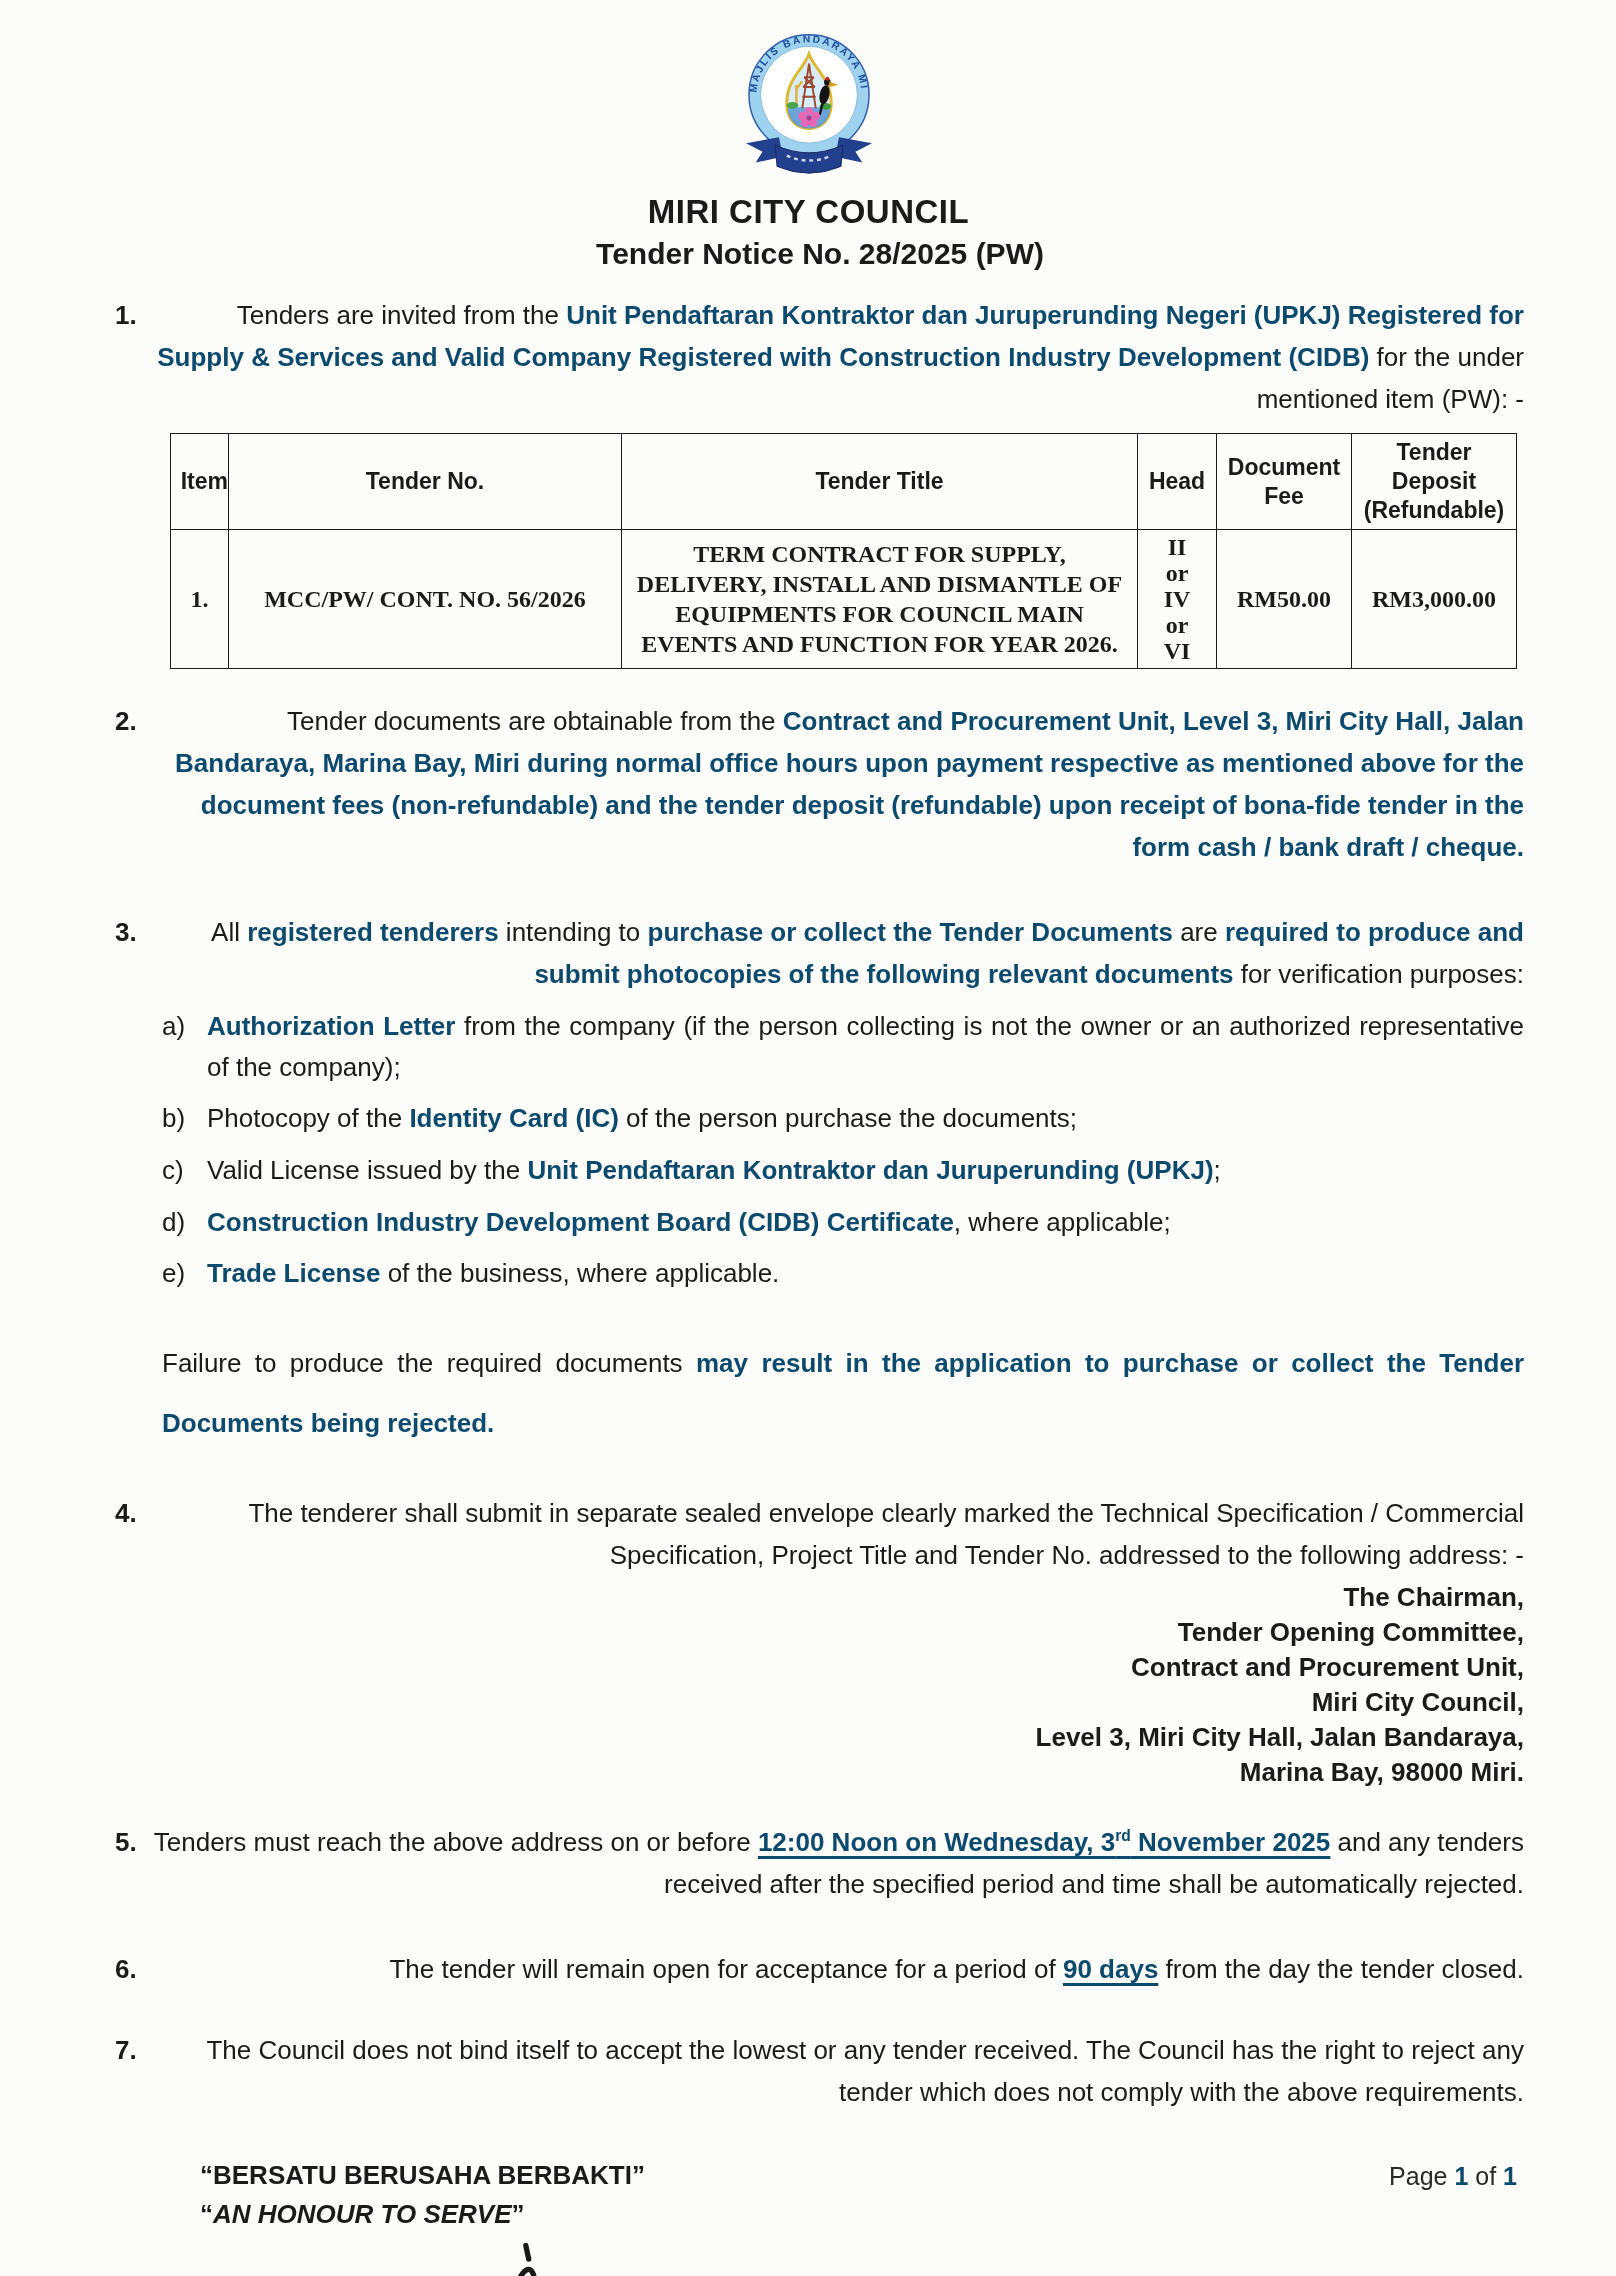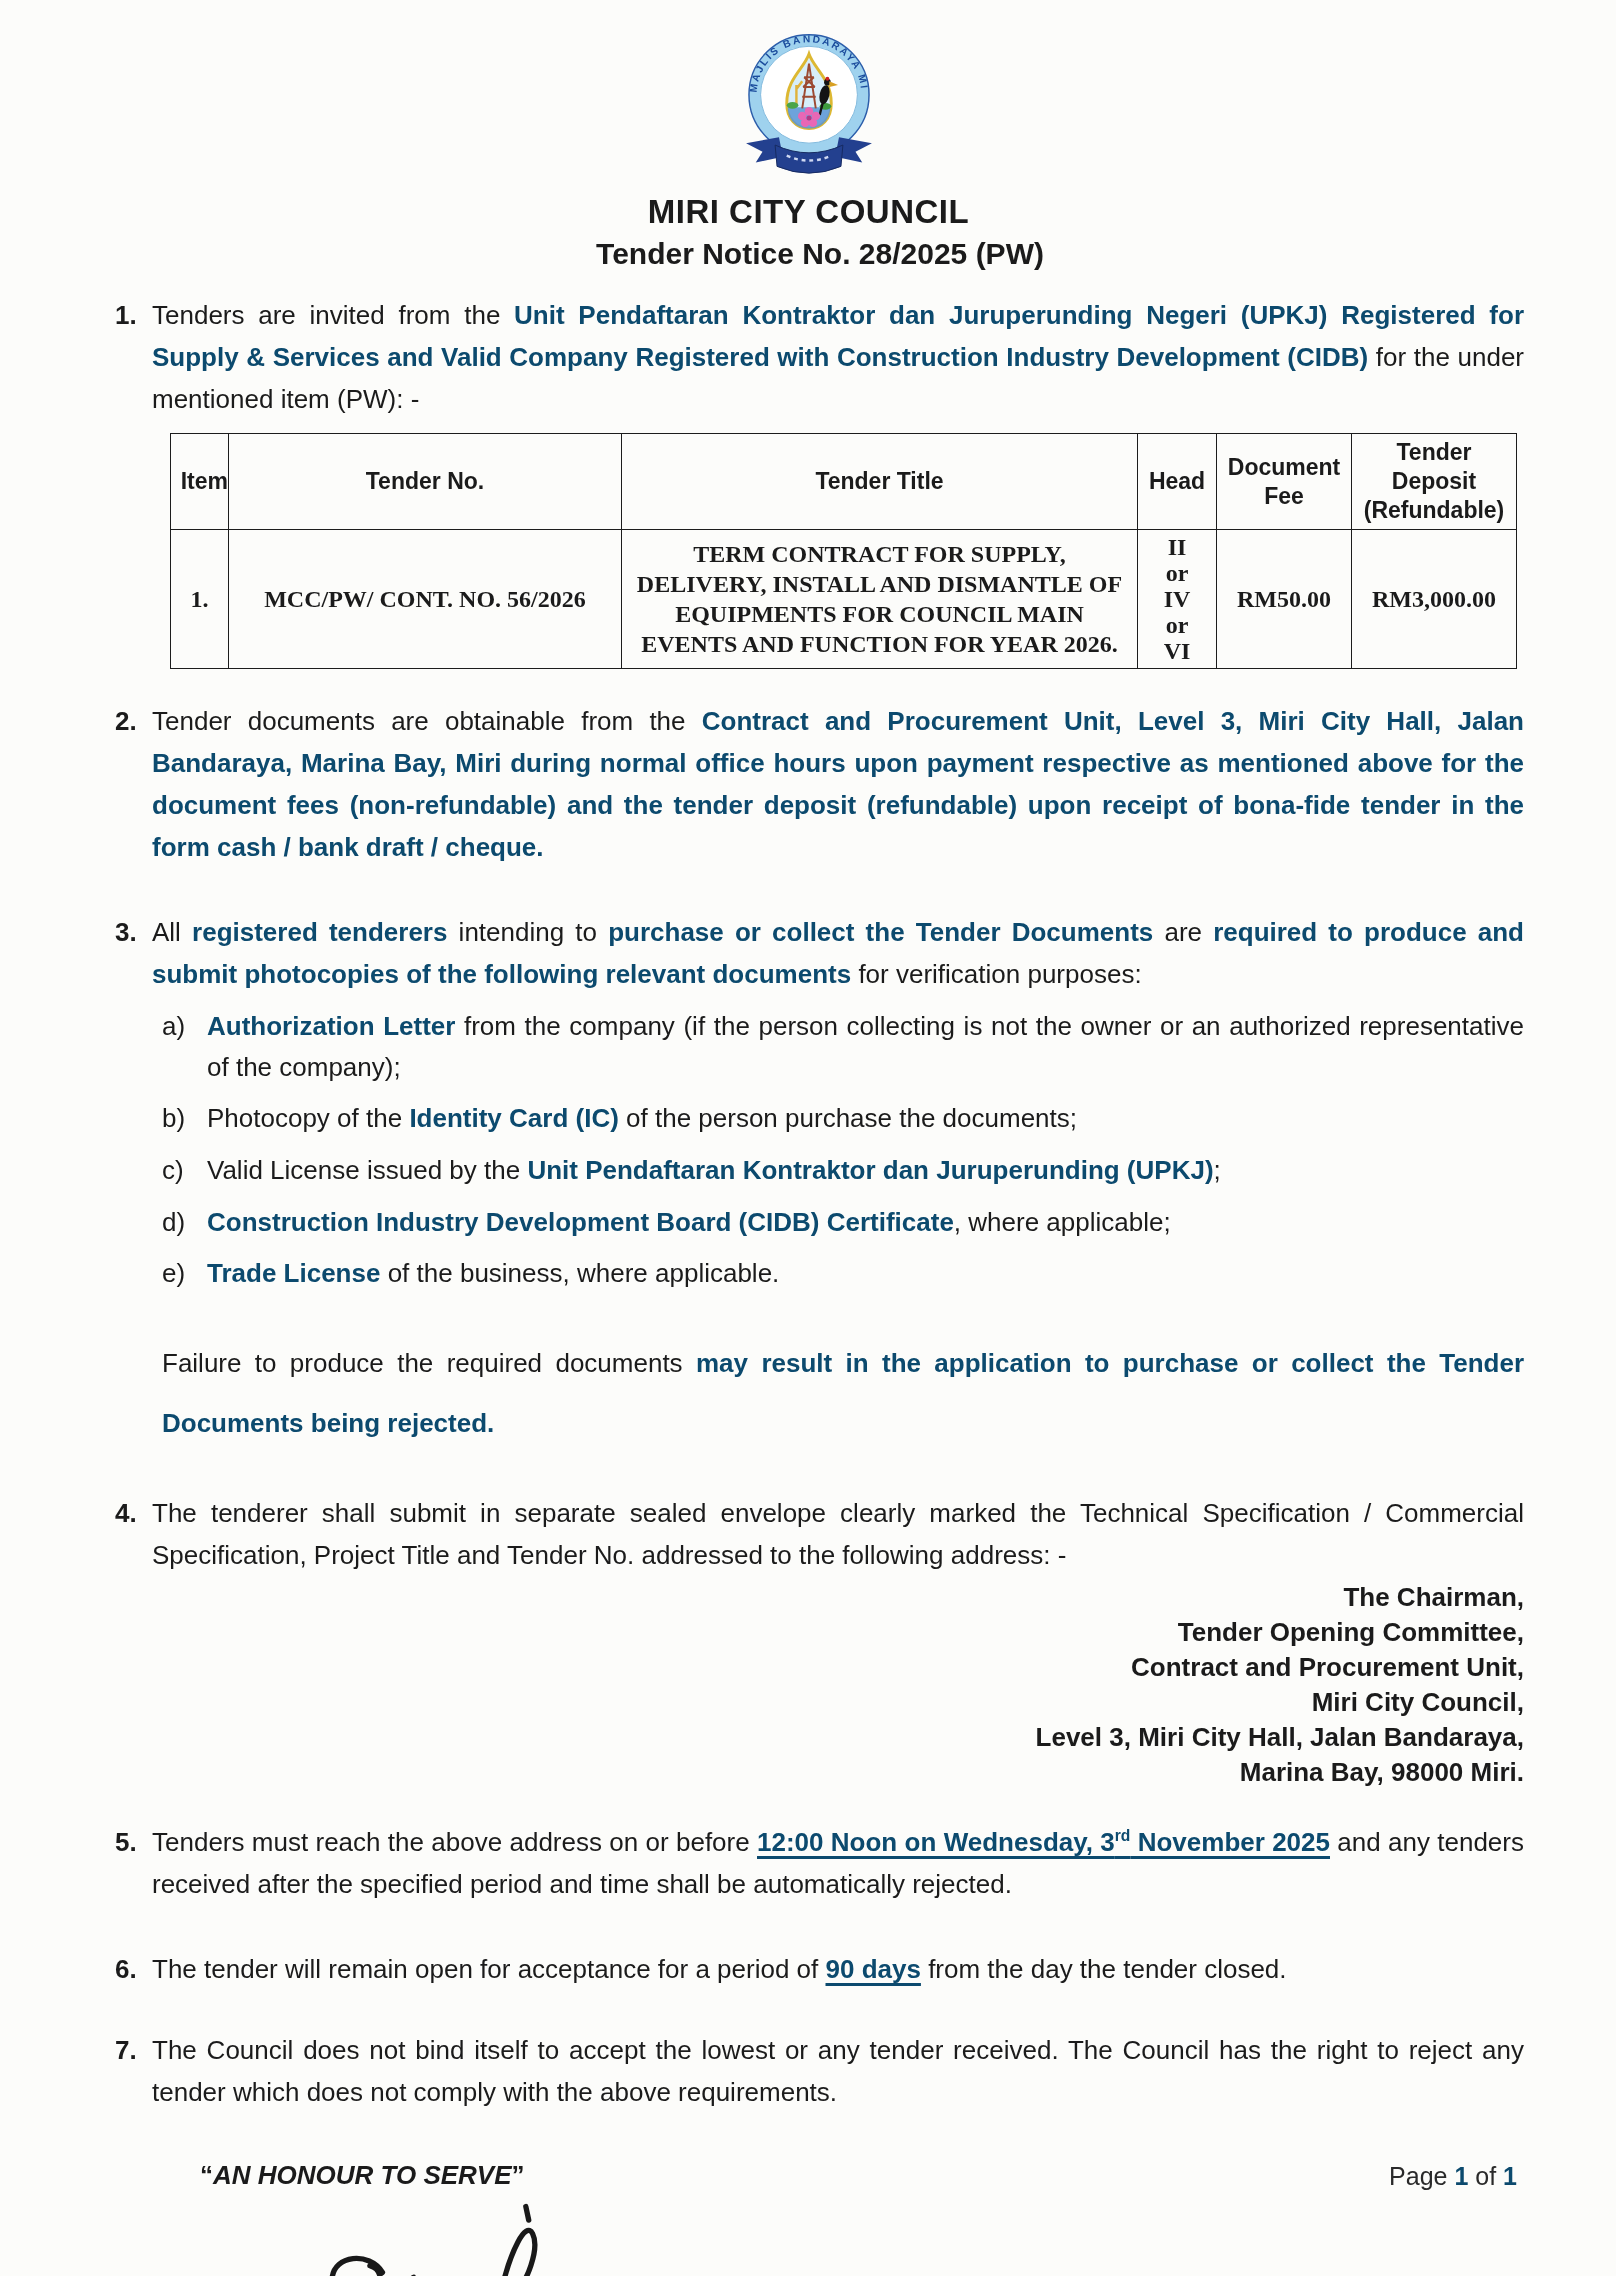--- a/index.html
+++ b/index.html
@@ -14,21 +14,21 @@
   .content{padding:0 93px 0 115px;}
   b{color:#0c4a6e;}
   
   .doc-header{text-align:center;padding-top:25px;}
   .logo-wrap{display:inline-block;line-height:0;}
   .org-name{font-size:33px;font-weight:bold;letter-spacing:0.5px;margin-top:11px;}
   .notice-no{font-size:30px;font-weight:bold;margin-top:5.8px;padding-left:23px;}
   
   .item{display:flex;font-size:26px;line-height:42px;}
   .item .num{flex:0 0 37px;font-weight:bold;}
-  .item .body{flex:1;}
+  .item .body{flex:1;text-align:right;}
   .just{text-align:justify;}
   .mt24{margin-top:23px;}
   .mt32{margin-top:31px;}
   .mt40{margin-top:39px;}
   .mt44{margin-top:43px;}
   
   table.tender{border-collapse:collapse;margin:13.6px 0 0 55px;table-layout:fixed;width:1346px;}
   table.tender th,table.tender td{border:1.9px solid #1c1c1c;padding:3.9px 9.7px;}
   table.tender th{font-size:23px;font-weight:bold;height:62px;vertical-align:middle;text-align:center;line-height:29px;}
   table.tender td{font-size:24px;font-weight:bold;vertical-align:middle;text-align:center;font-family:Liberation Serif, serif;}
@@ -217,20 +217,21 @@
     <div class="num">6.</div>
     <div class="body"><span>The tender will remain open for acceptance for a period of </span><b class="u">90 days</b><span> from the day the tender closed.</span></div>
   </div>
 
   <div class="item mt40">
     <div class="num">7.</div>
     <div class="body just"><span>The Council does not bind itself to accept the lowest or any tender received. The Council has the right to reject any tender which does not comply with the above requirements.</span></div>
   </div>
 
   <div class="motto">
+    <div>“BERSATU BERUSAHA BERBAKTI”</div>
     <div><span>“</span><i>AN HONOUR TO SERVE</i><span>”</span></div>
   </div>
 
   <div class="sig-area">
     <svg class="scrawl" viewBox="0 0 310 190" aria-hidden="true">
       <path d="M92,82 C78,60 42,64 40,88 C38,108 70,118 84,102 C94,91 90,78 79,75"></path>
       <path d="M70,110 C62,132 48,158 36,182"></path>
       <path d="M118,94 C104,90 98,108 110,110 C121,112 126,98 124,87 L128,108"></path>
       <path d="M144,96 C135,111 150,118 157,105 C163,94 150,85 146,94"></path>
       <path d="M166,104 C173,87 181,87 183,100 C189,86 197,86 199,100 C205,86 213,88 215,100 C217,108 211,114 203,112"></path>

